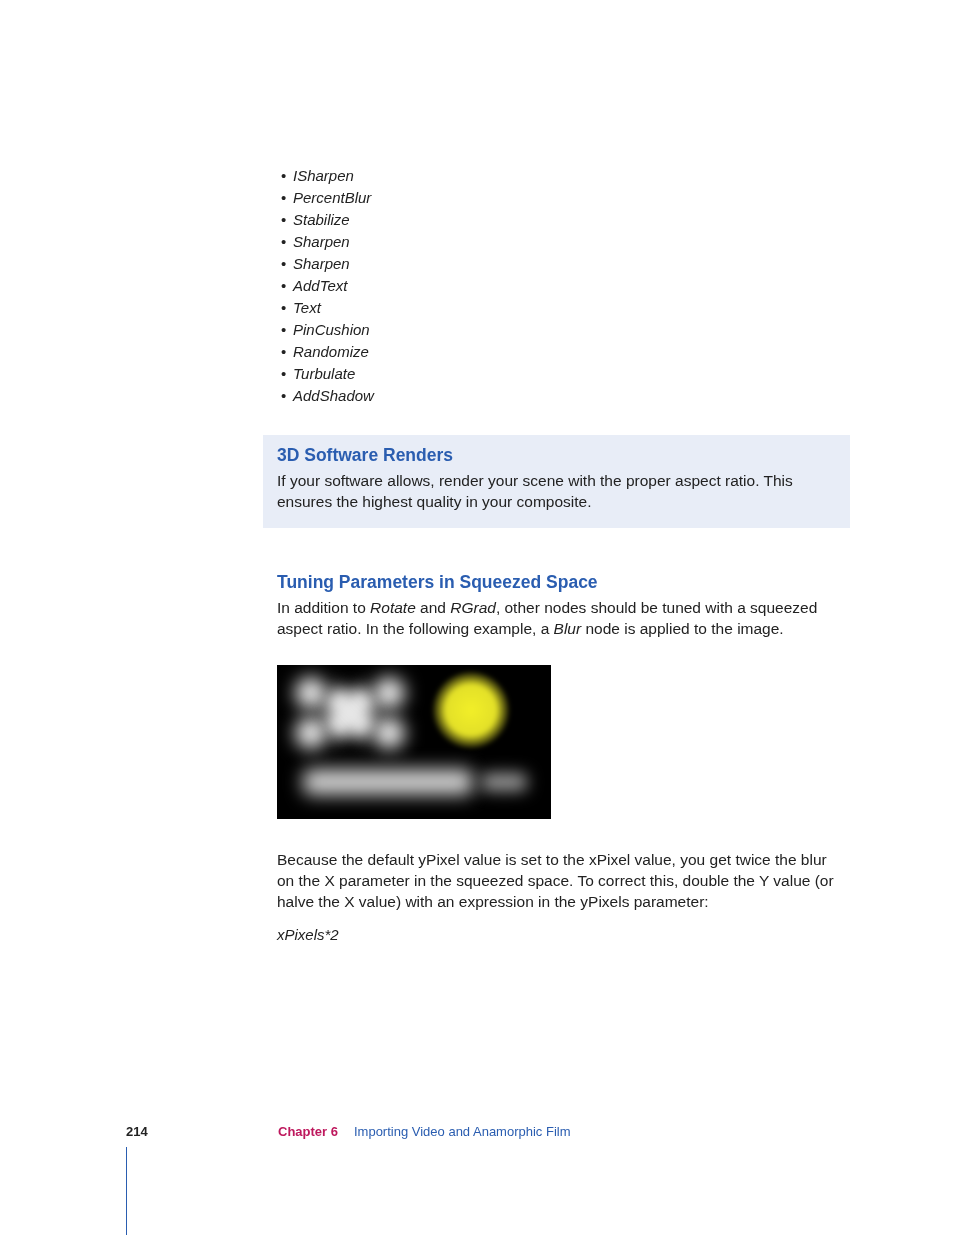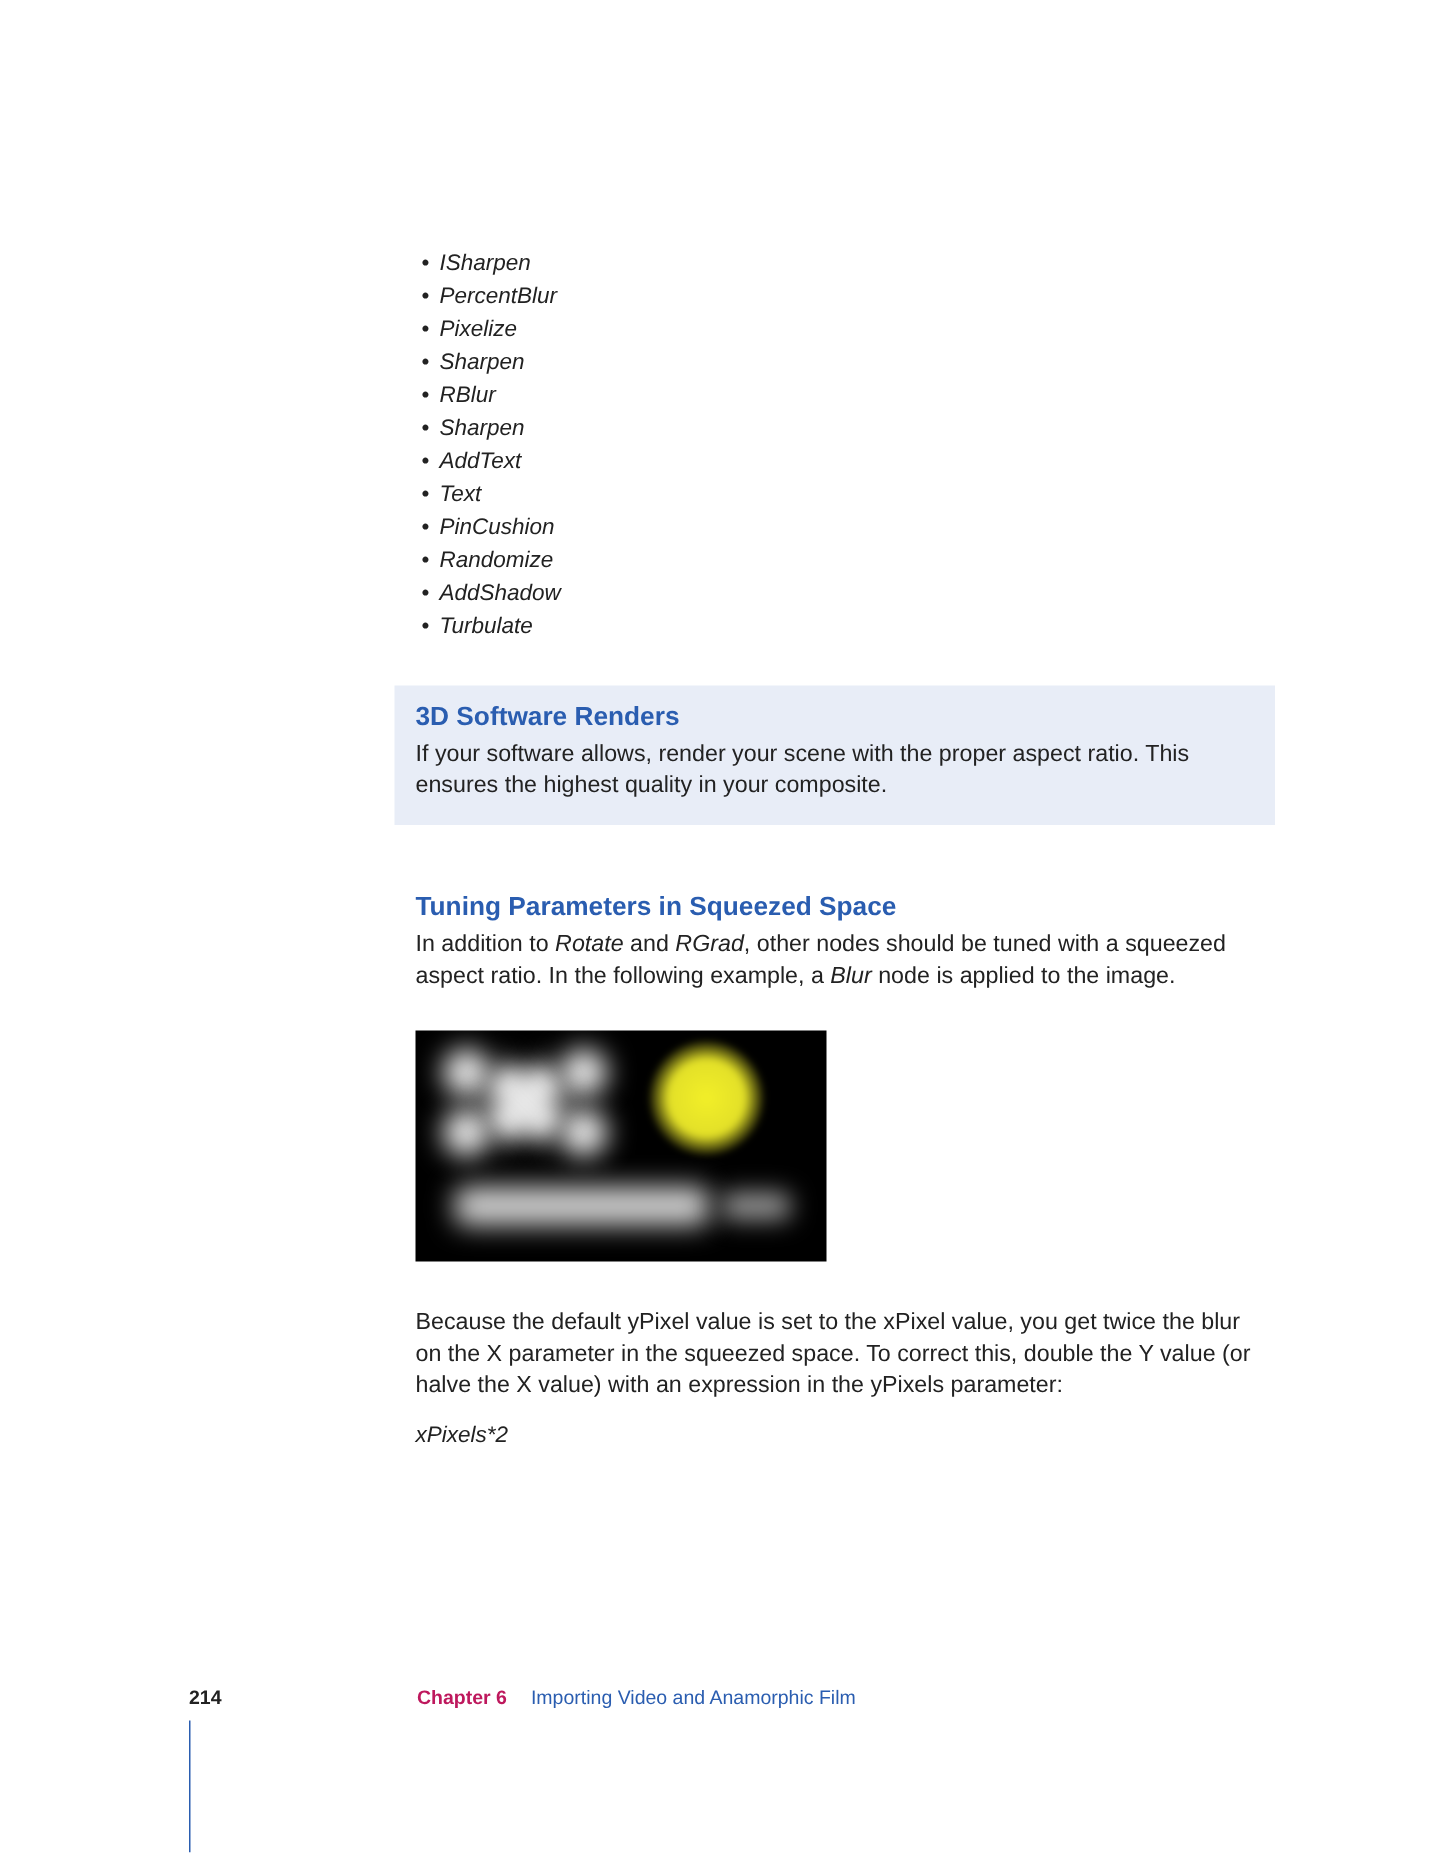--- a/index.html
+++ b/index.html
@@ -157,30 +157,29 @@
   }
 </style>
 </head>
 <body>
 
 <div class="page">
 
   <ul class="bullet-list">
     <li>ISharpen</li>
     <li>PercentBlur</li>
-    <li>Pixelize</li>
+    <li>Stabilize</li>
     <li>Sharpen</li>
-    <li>RBlur</li>
     <li>Sharpen</li>
     <li>AddText</li>
     <li>Text</li>
     <li>PinCushion</li>
     <li>Randomize</li>
+    <li>Turbulate</li>
     <li>AddShadow</li>
-    <li>Turbulate</li>
   </ul>
 
   <div class="blue-box">
     <h3 class="section-heading">3D Software Renders</h3>
     <p class="body-text">If your software allows, render your scene with the proper aspect ratio. This ensures the highest quality in your composite.</p>
   </div>
 
   <div class="section2">
     <h3 class="section-heading">Tuning Parameters in Squeezed Space</h3>
     <p class="body-text">

